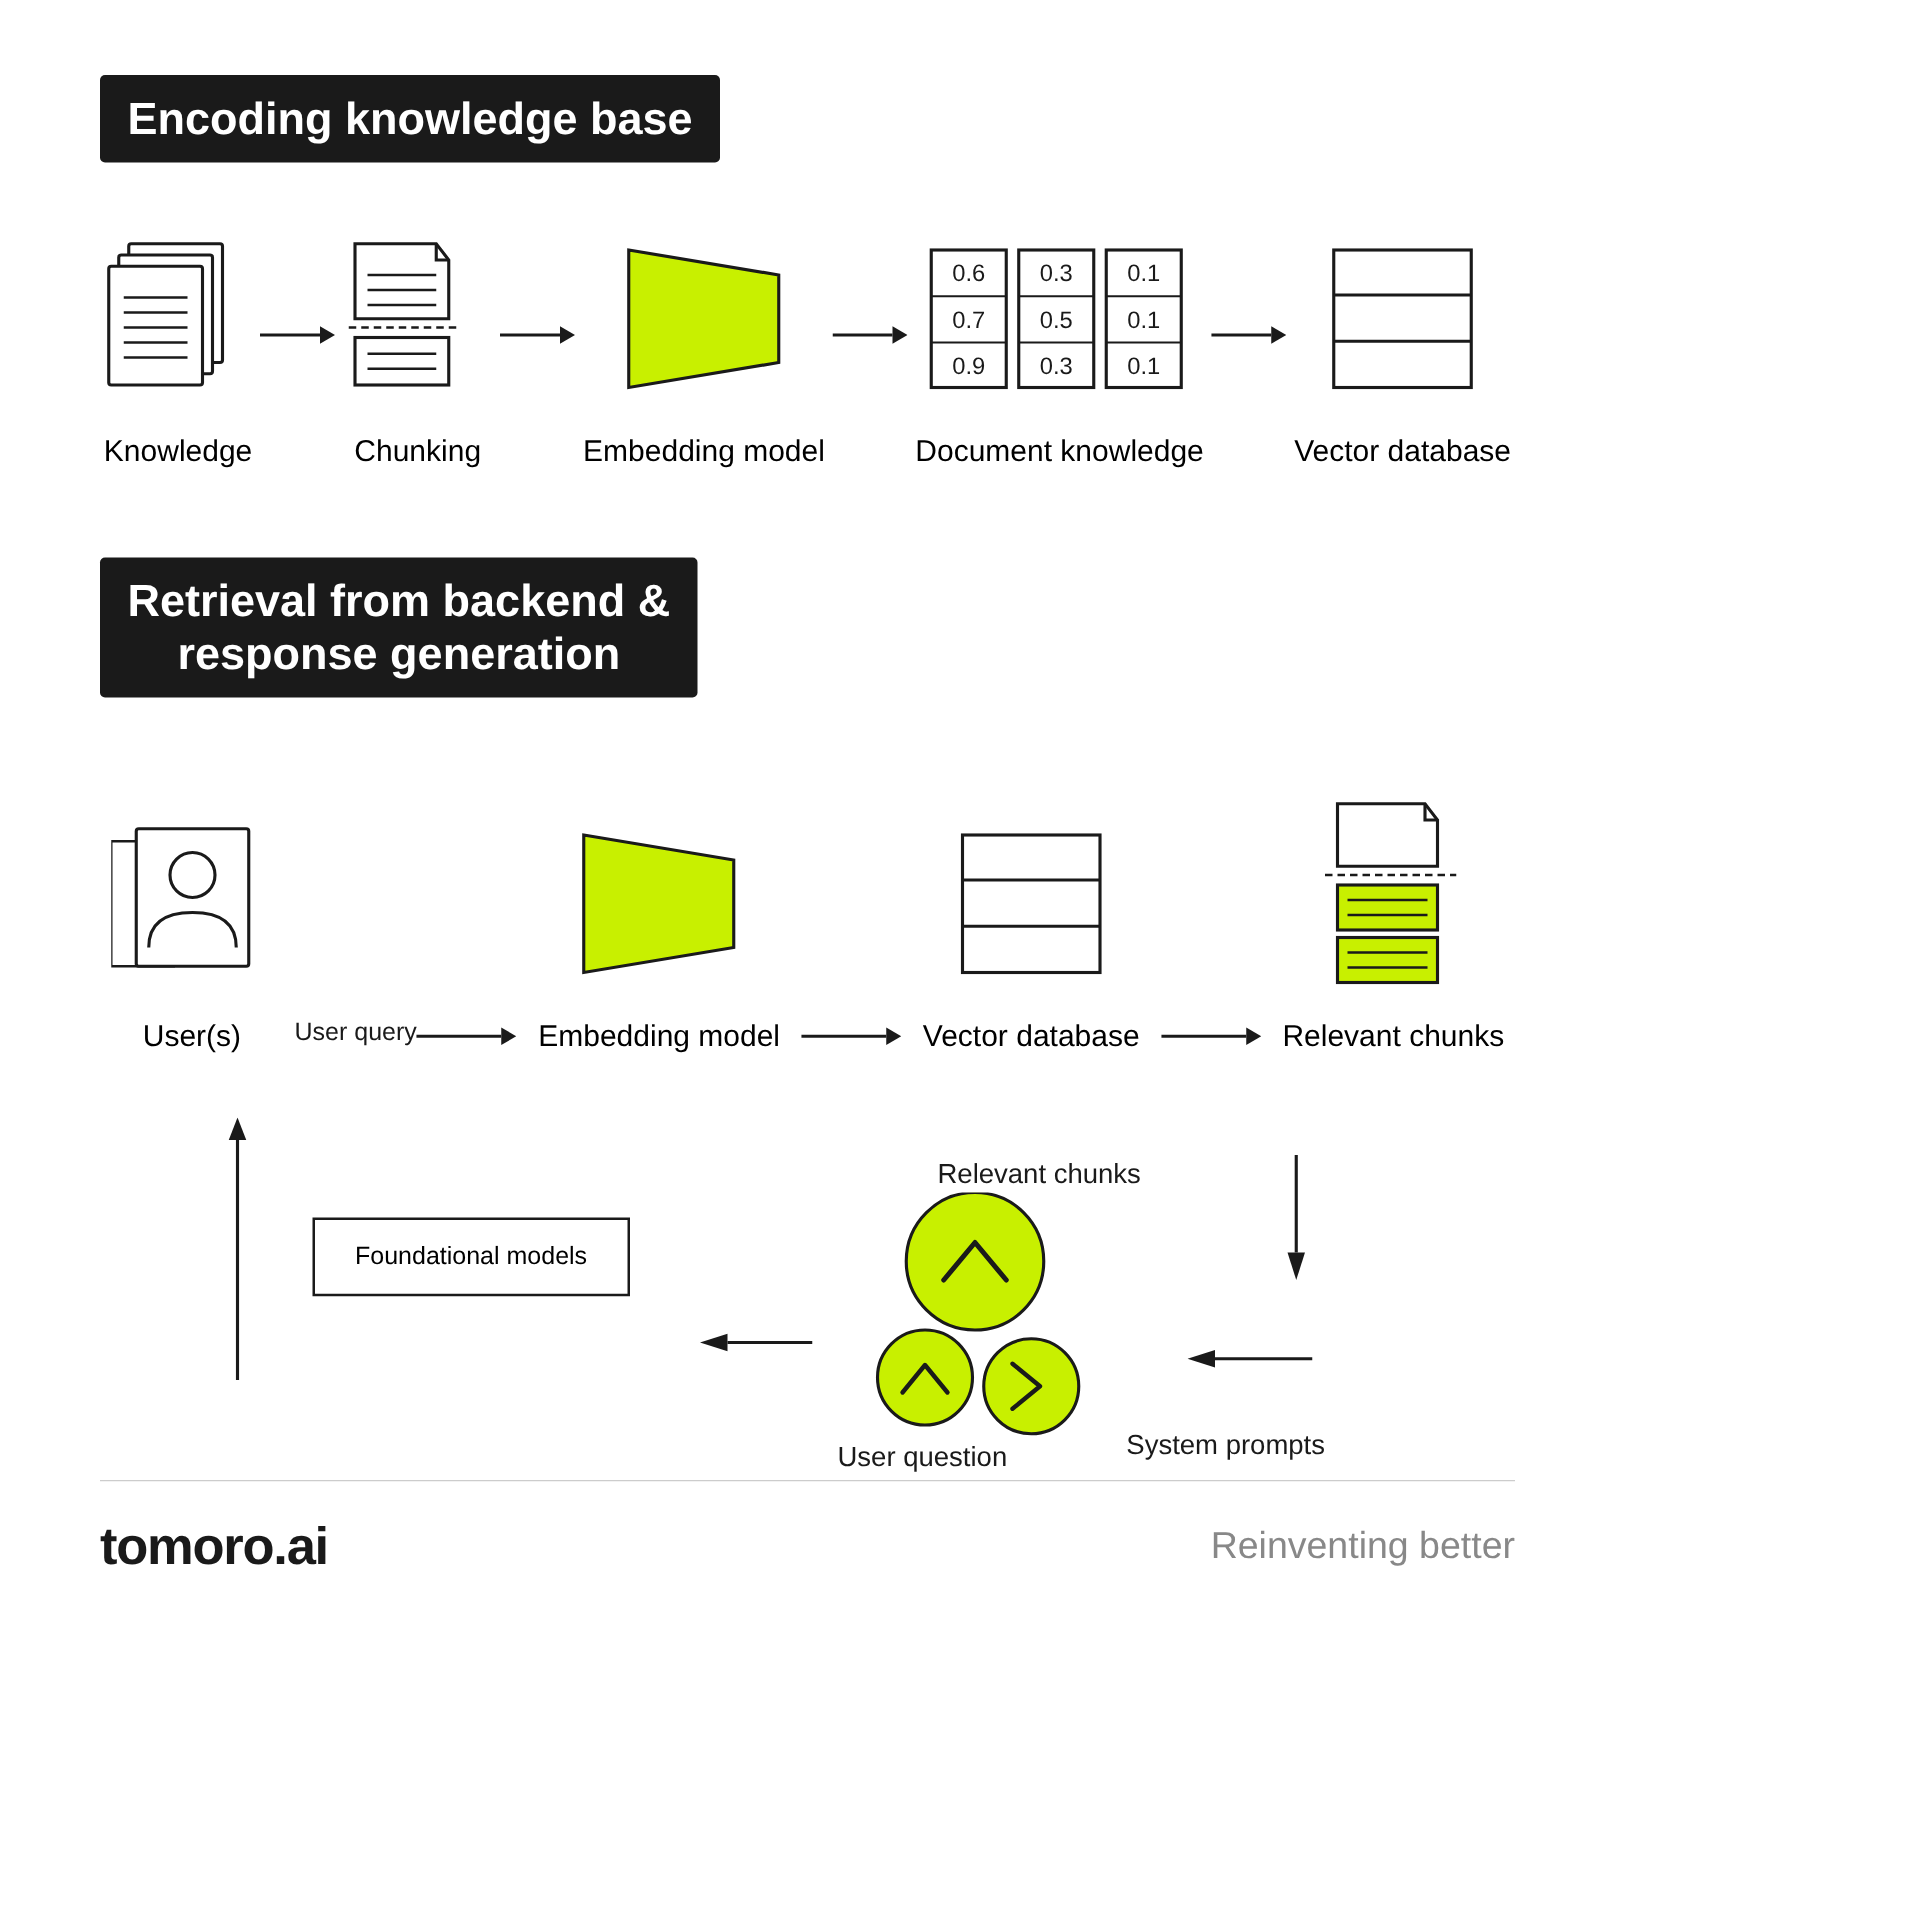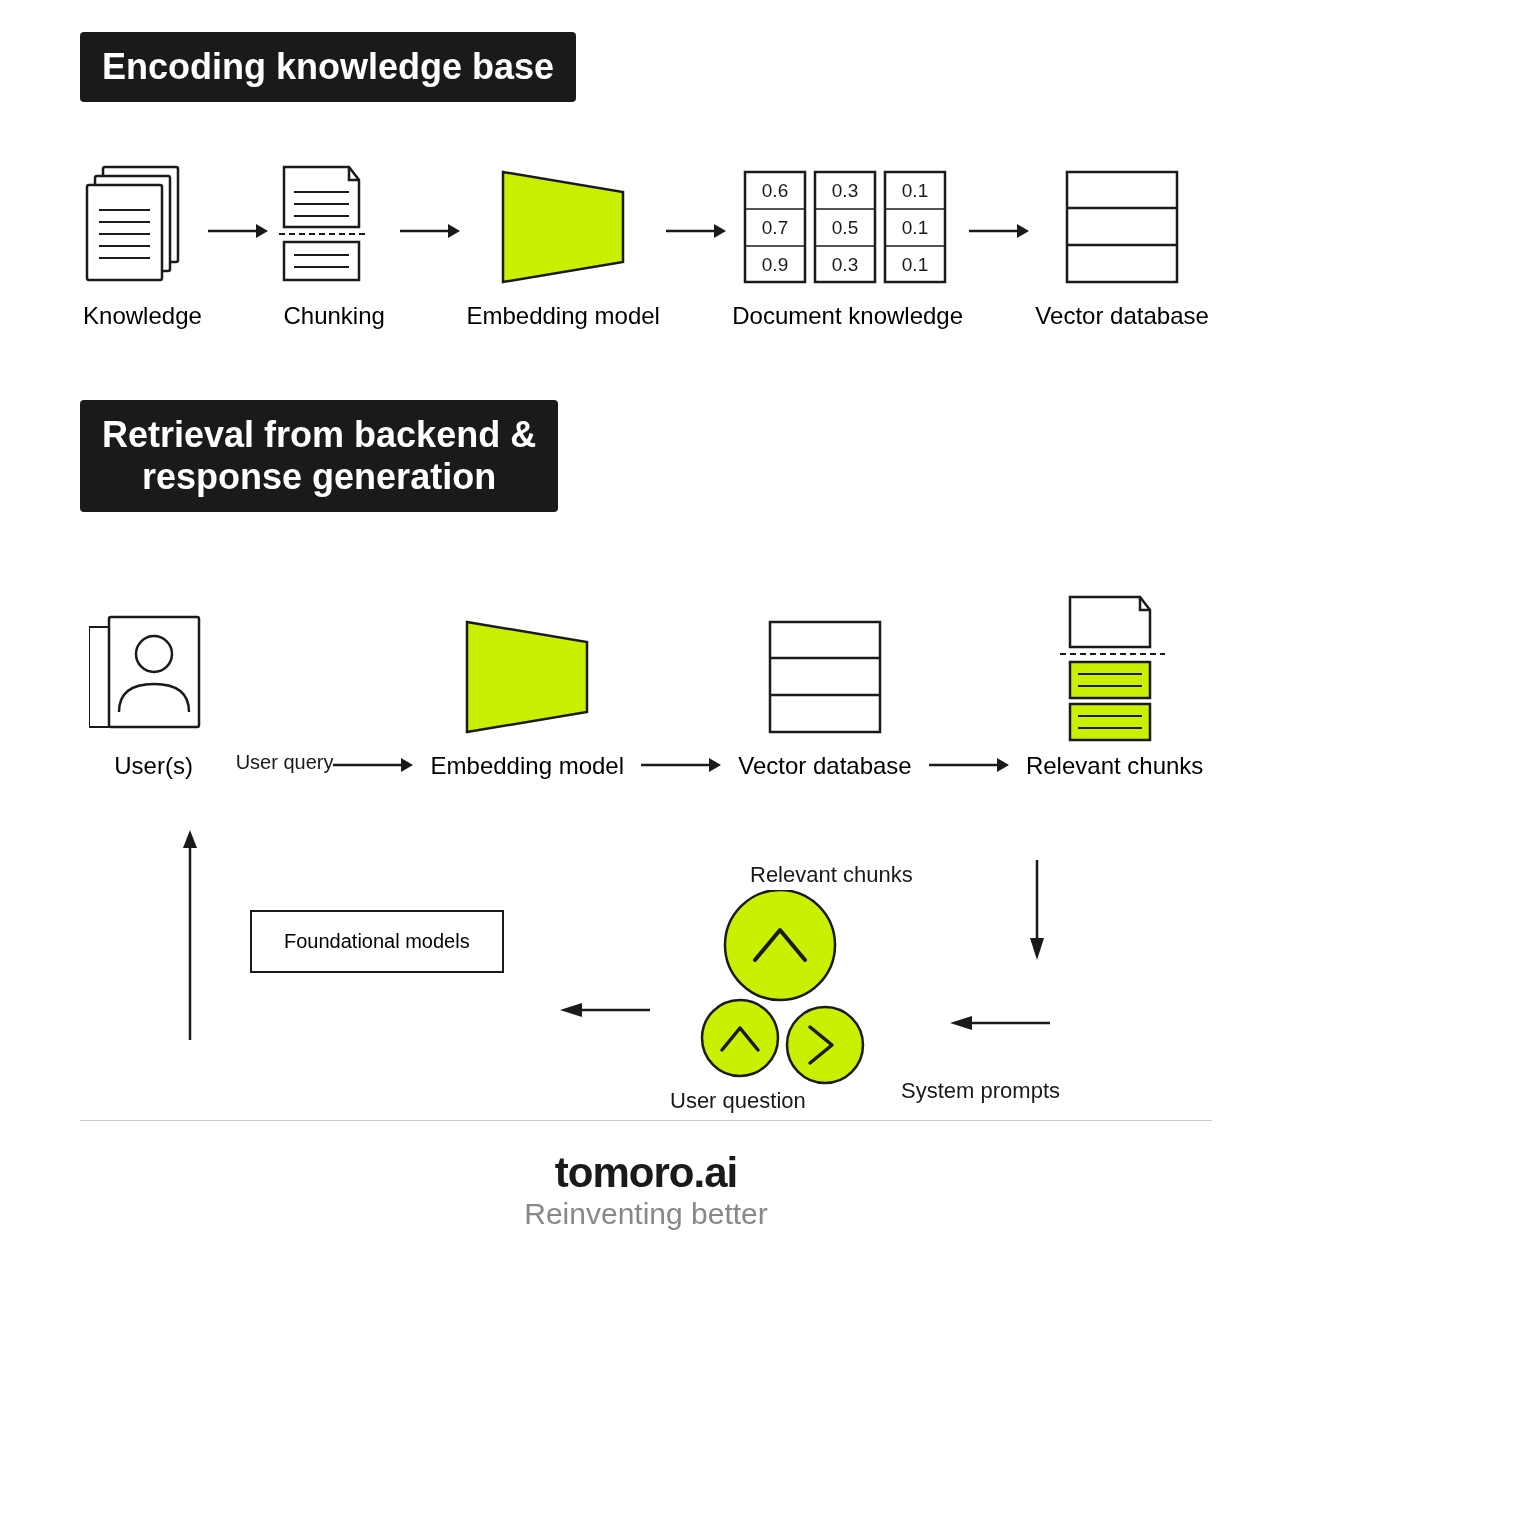--- a/index.html
+++ b/index.html
@@ -8,21 +8,21 @@
       height: 1536px;
       background: #ffffff;
       font-family: 'Arial', sans-serif;
       overflow: hidden;
       position: relative;
     }
     .page-container {
       width: 1292px;
       height: 1536px;
       background: #ffffff;
-      padding: 32px 80px;
+      padding: 60px 80px;
       display: flex;
       flex-direction: column;
     }
     
     .section-title {
       background: #1a1a1a;
       color: #ffffff;
       font-size: 36px;
       font-weight: 600;
       padding: 14px 22px;
@@ -34,21 +34,21 @@
     .diagram-row {
       display: flex;
       align-items: center;
       justify-content: space-around;
       margin-bottom: 20px;
     }
     .diagram-item {
       display: flex;
       flex-direction: column;
       align-items: center;
-      gap: 2px;
+      gap: 20px;
     }
     .item-label {
       font-size: 24px;
       color: #000000;
       text-align: center;
       margin-top: 8px;
     }
 
     
     .section2 {
@@ -61,21 +61,20 @@
       white-space: nowrap;
     }
     
     .footer {
       margin-top: auto;
       border-top: 1.5px solid #cccccc;
       padding-top: 28px;
       display: flex;
       justify-content: space-between;
       align-items: center;
-      flex-direction: column;
     }
     .footer-logo {
       font-size: 42px;
       font-weight: 700;
       color: #1a1a1a;
       letter-spacing: -1px;
     }
     .footer-tagline {
       font-size: 30px;
       color: #888888;

